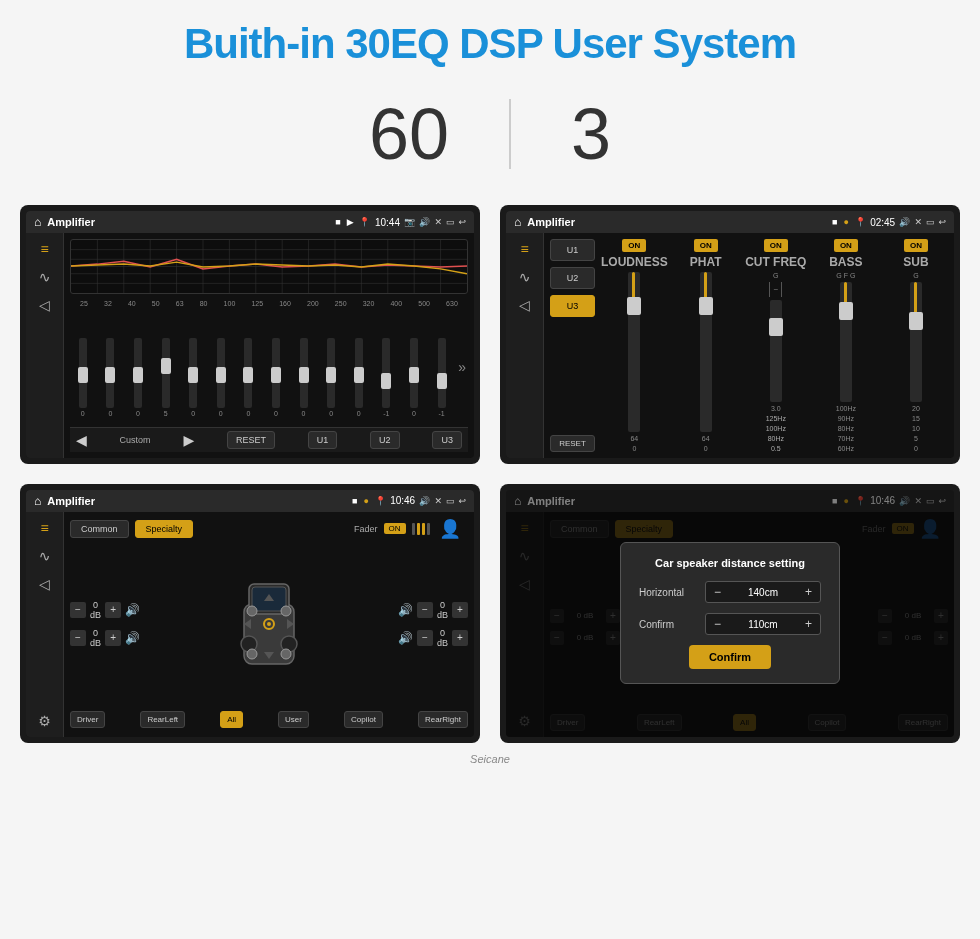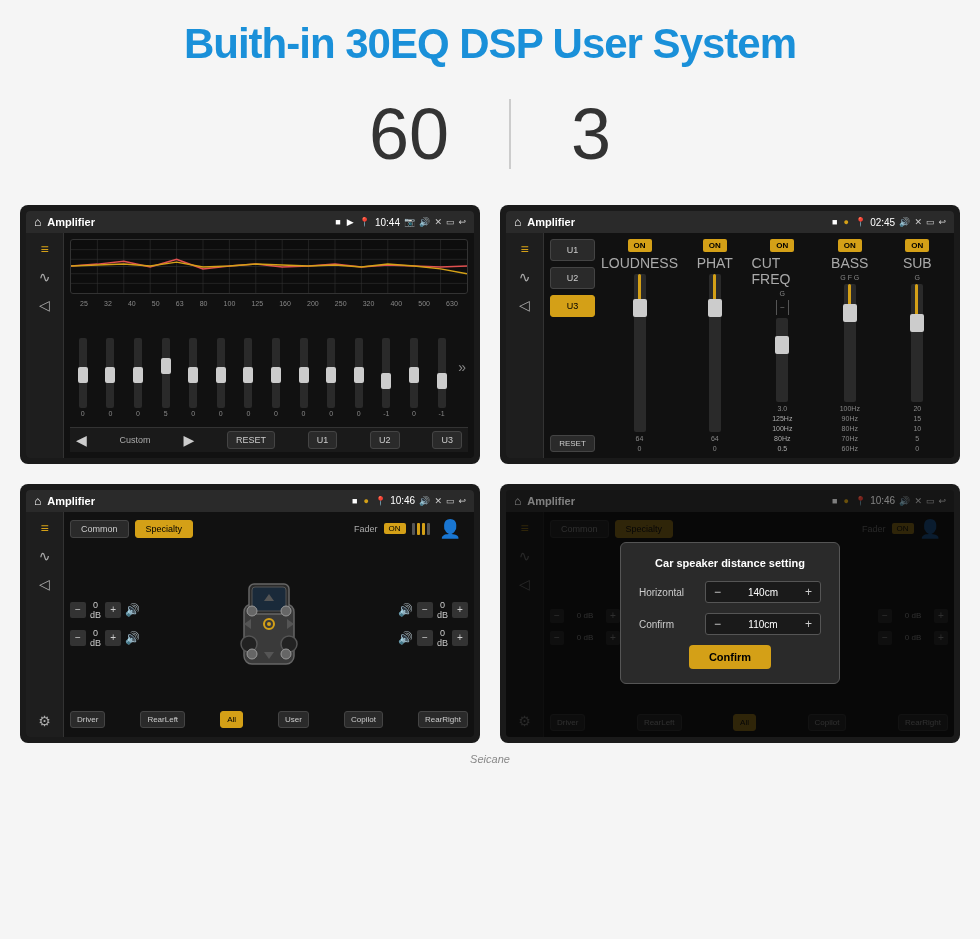--- a/index.html
+++ b/index.html
@@ -298,22 +298,23 @@
     .channel-toggle {
       background: #d4a017;
       color: #000;
       font-size: 8px;
       font-weight: bold;
       padding: 2px 6px;
       border-radius: 2px;
     }
     .channel-name {
       color: #aaa;
-      font-size: 14px;
-      text-align: left;
+      font-size: 12px;
+      text-align: right;
+      font-weight: bold;
     }
     .channel-slider-v {
       flex: 1;
       width: 12px;
       background: #2a2a2a;
       border-radius: 2px;
       position: relative;
       display: flex;
       justify-content: center;
     }

